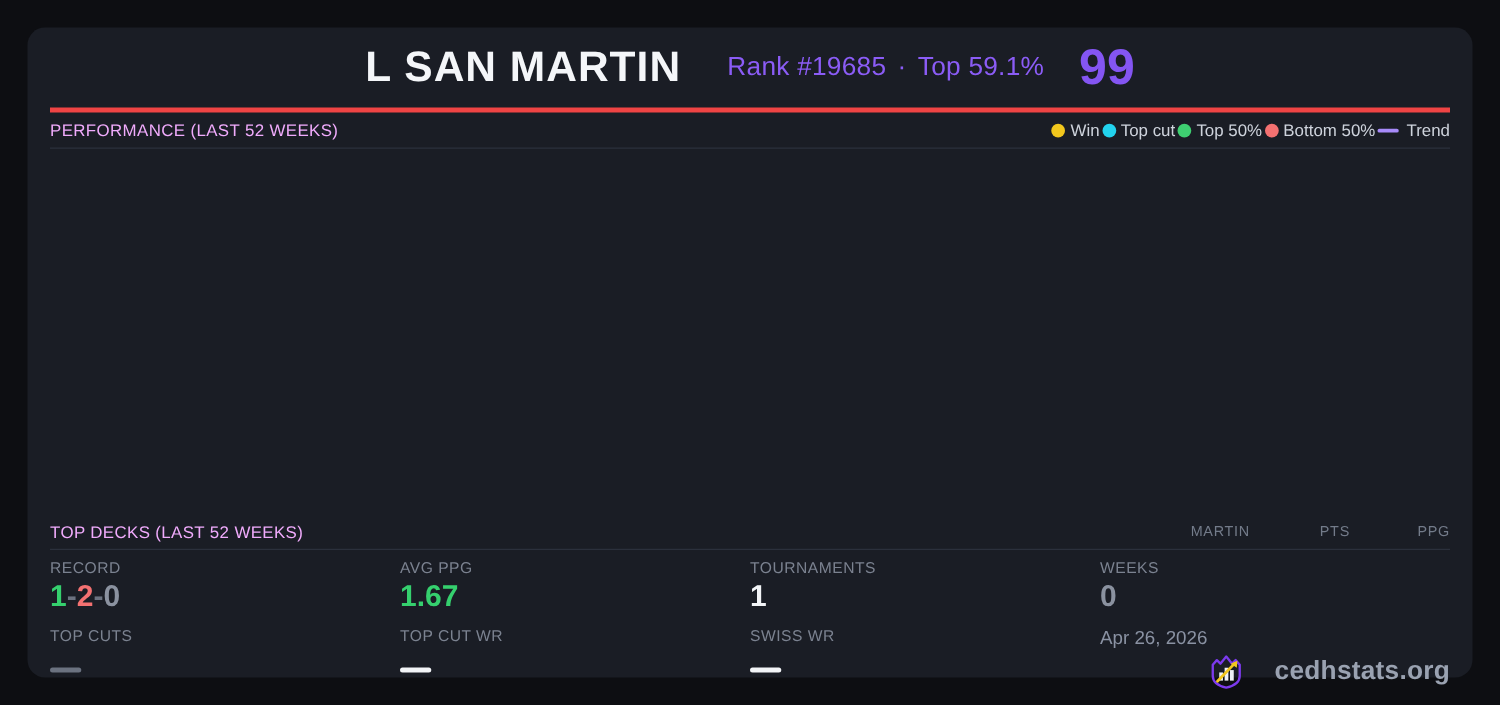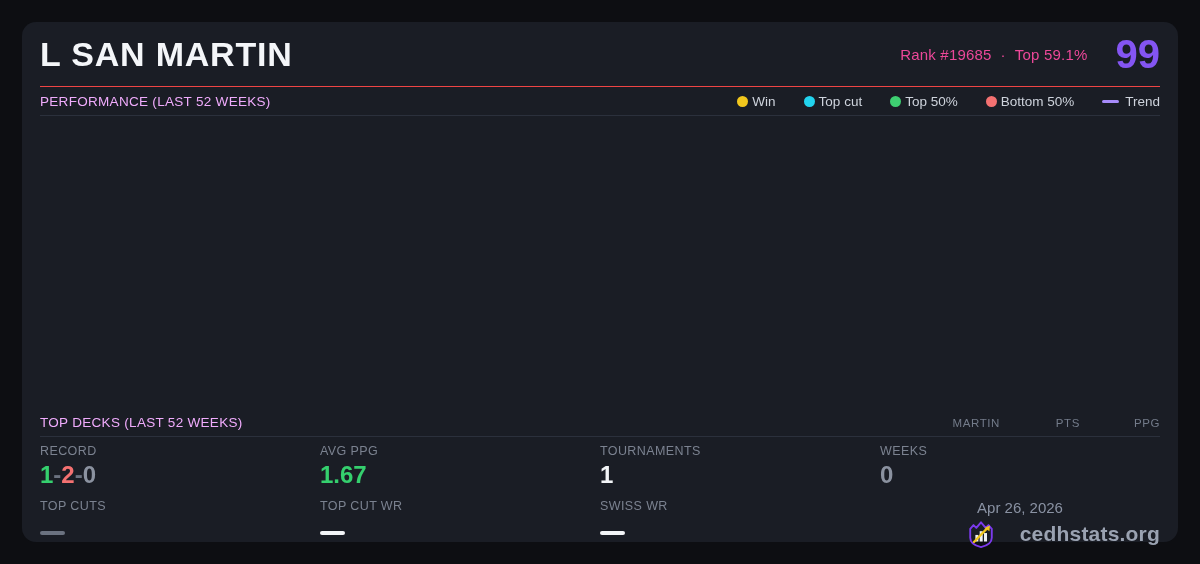--- a/index.html
+++ b/index.html
@@ -14,46 +14,46 @@
     position:absolute;left:22px;top:22px;
     width:1156px;height:520px;
     box-sizing:border-box;
     background:#1a1d25;
     border-radius:14px;
     padding:0 18px;
   }
   
   .hdr{
     height:64px;
-    display:flex;align-items:center;justify-content:space-between;
-    border-bottom:1px solid #ef4444;
+    display:flex;align-items:center;justify-content:center;
+    border-bottom:4px solid #ef4444;
   }
   .title{
     font-size:34px;font-weight:bold;color:#f4f6f9;
     letter-spacing:0.8px;
   }
   .hdr-right{display:flex;align-items:center;}
   .rank-line{
-    font-size:15px;color:#ec4899;letter-spacing:0.2px;
+    font-size:21px;color:#8b5cf6;letter-spacing:0.2px;
     display:flex;align-items:center;gap:9px;margin-left:37px;
   }
   .score{
     font-size:40px;font-weight:bold;color:#8455f2;
     margin-left:28px;line-height:1;
   }
   
   .perf-hdr{
     height:28px;
     display:flex;align-items:center;justify-content:space-between;
     border-bottom:1px solid #2b303c;
   }
   .section-label{
     font-size:13.5px;color:#f0abfc;letter-spacing:0.3px;
   }
-  .legend{display:flex;align-items:flex-start;gap:28px;}
+  .legend{display:flex;align-items:flex-start;gap:2px;}
   .legend-item{display:flex;align-items:center;gap:4px;}
   .legend-dot{width:11px;height:11px;border-radius:50%;}
   .legend-line{width:17px;height:3px;border-radius:2px;margin-right:2px;}
   .legend-label{font-size:13.5px;color:#ced3dc;}
   
   .chart{height:293px;}
   
   .decks-hdr{
     height:27px;
     display:flex;align-items:center;justify-content:space-between;
@@ -83,21 +83,21 @@
   .v-red{color:#f47171;}
   .v-gray{color:#8b92a0;}
   .v-sep{color:#6b7280;}
   .v-white{color:#f2f4f7;}
   .empty-bar{
     width:25px;height:4px;border-radius:2px;margin-top:18px;
   }
   .empty-bar.muted{background:#6b7280;}
   .empty-bar.bright{background:#f2f4f7;}
   
-  .footer-cell{text-align:center;}
+  .footer-cell{text-align:left;}
   .date{font-size:15px;color:#8a92a3;}
   .brand-row{
     margin-top:3px;
     display:flex;align-items:center;justify-content:flex-end;gap:24px;
   }
   .brand-text{font-size:21px;font-weight:bold;color:#9aa2b1;letter-spacing:0.2px;}
 </style>
 </head>
 <body>
 

